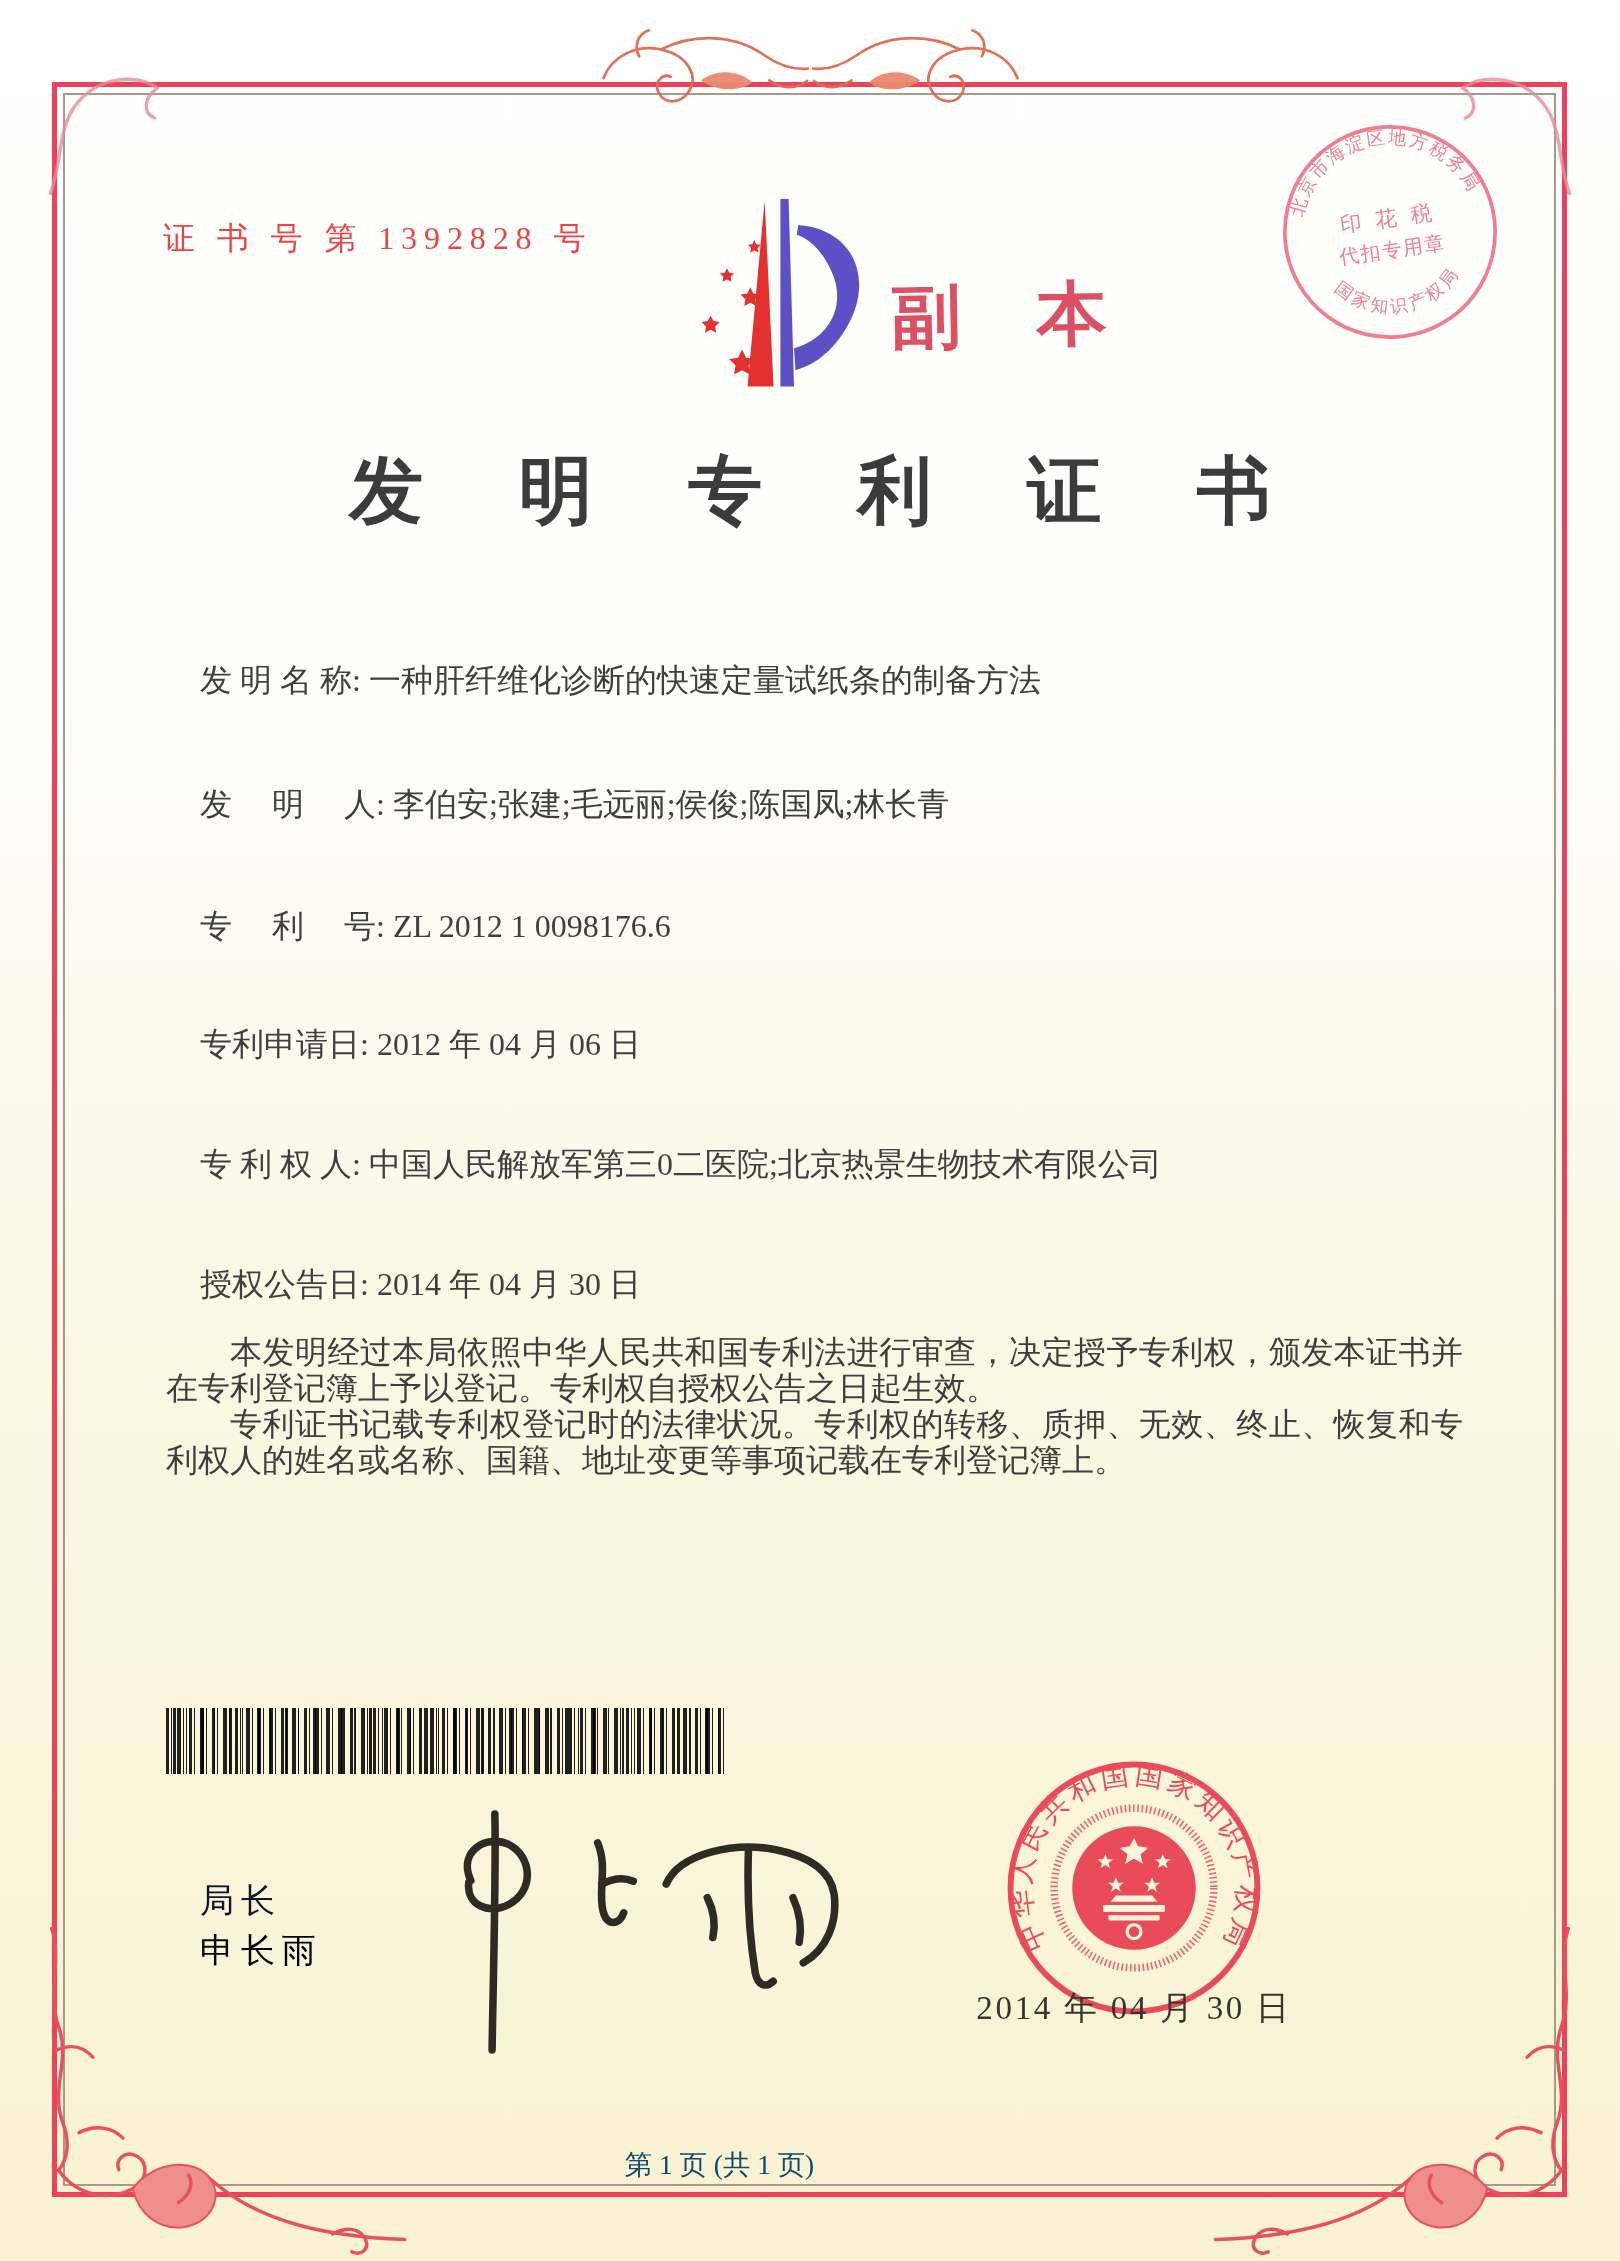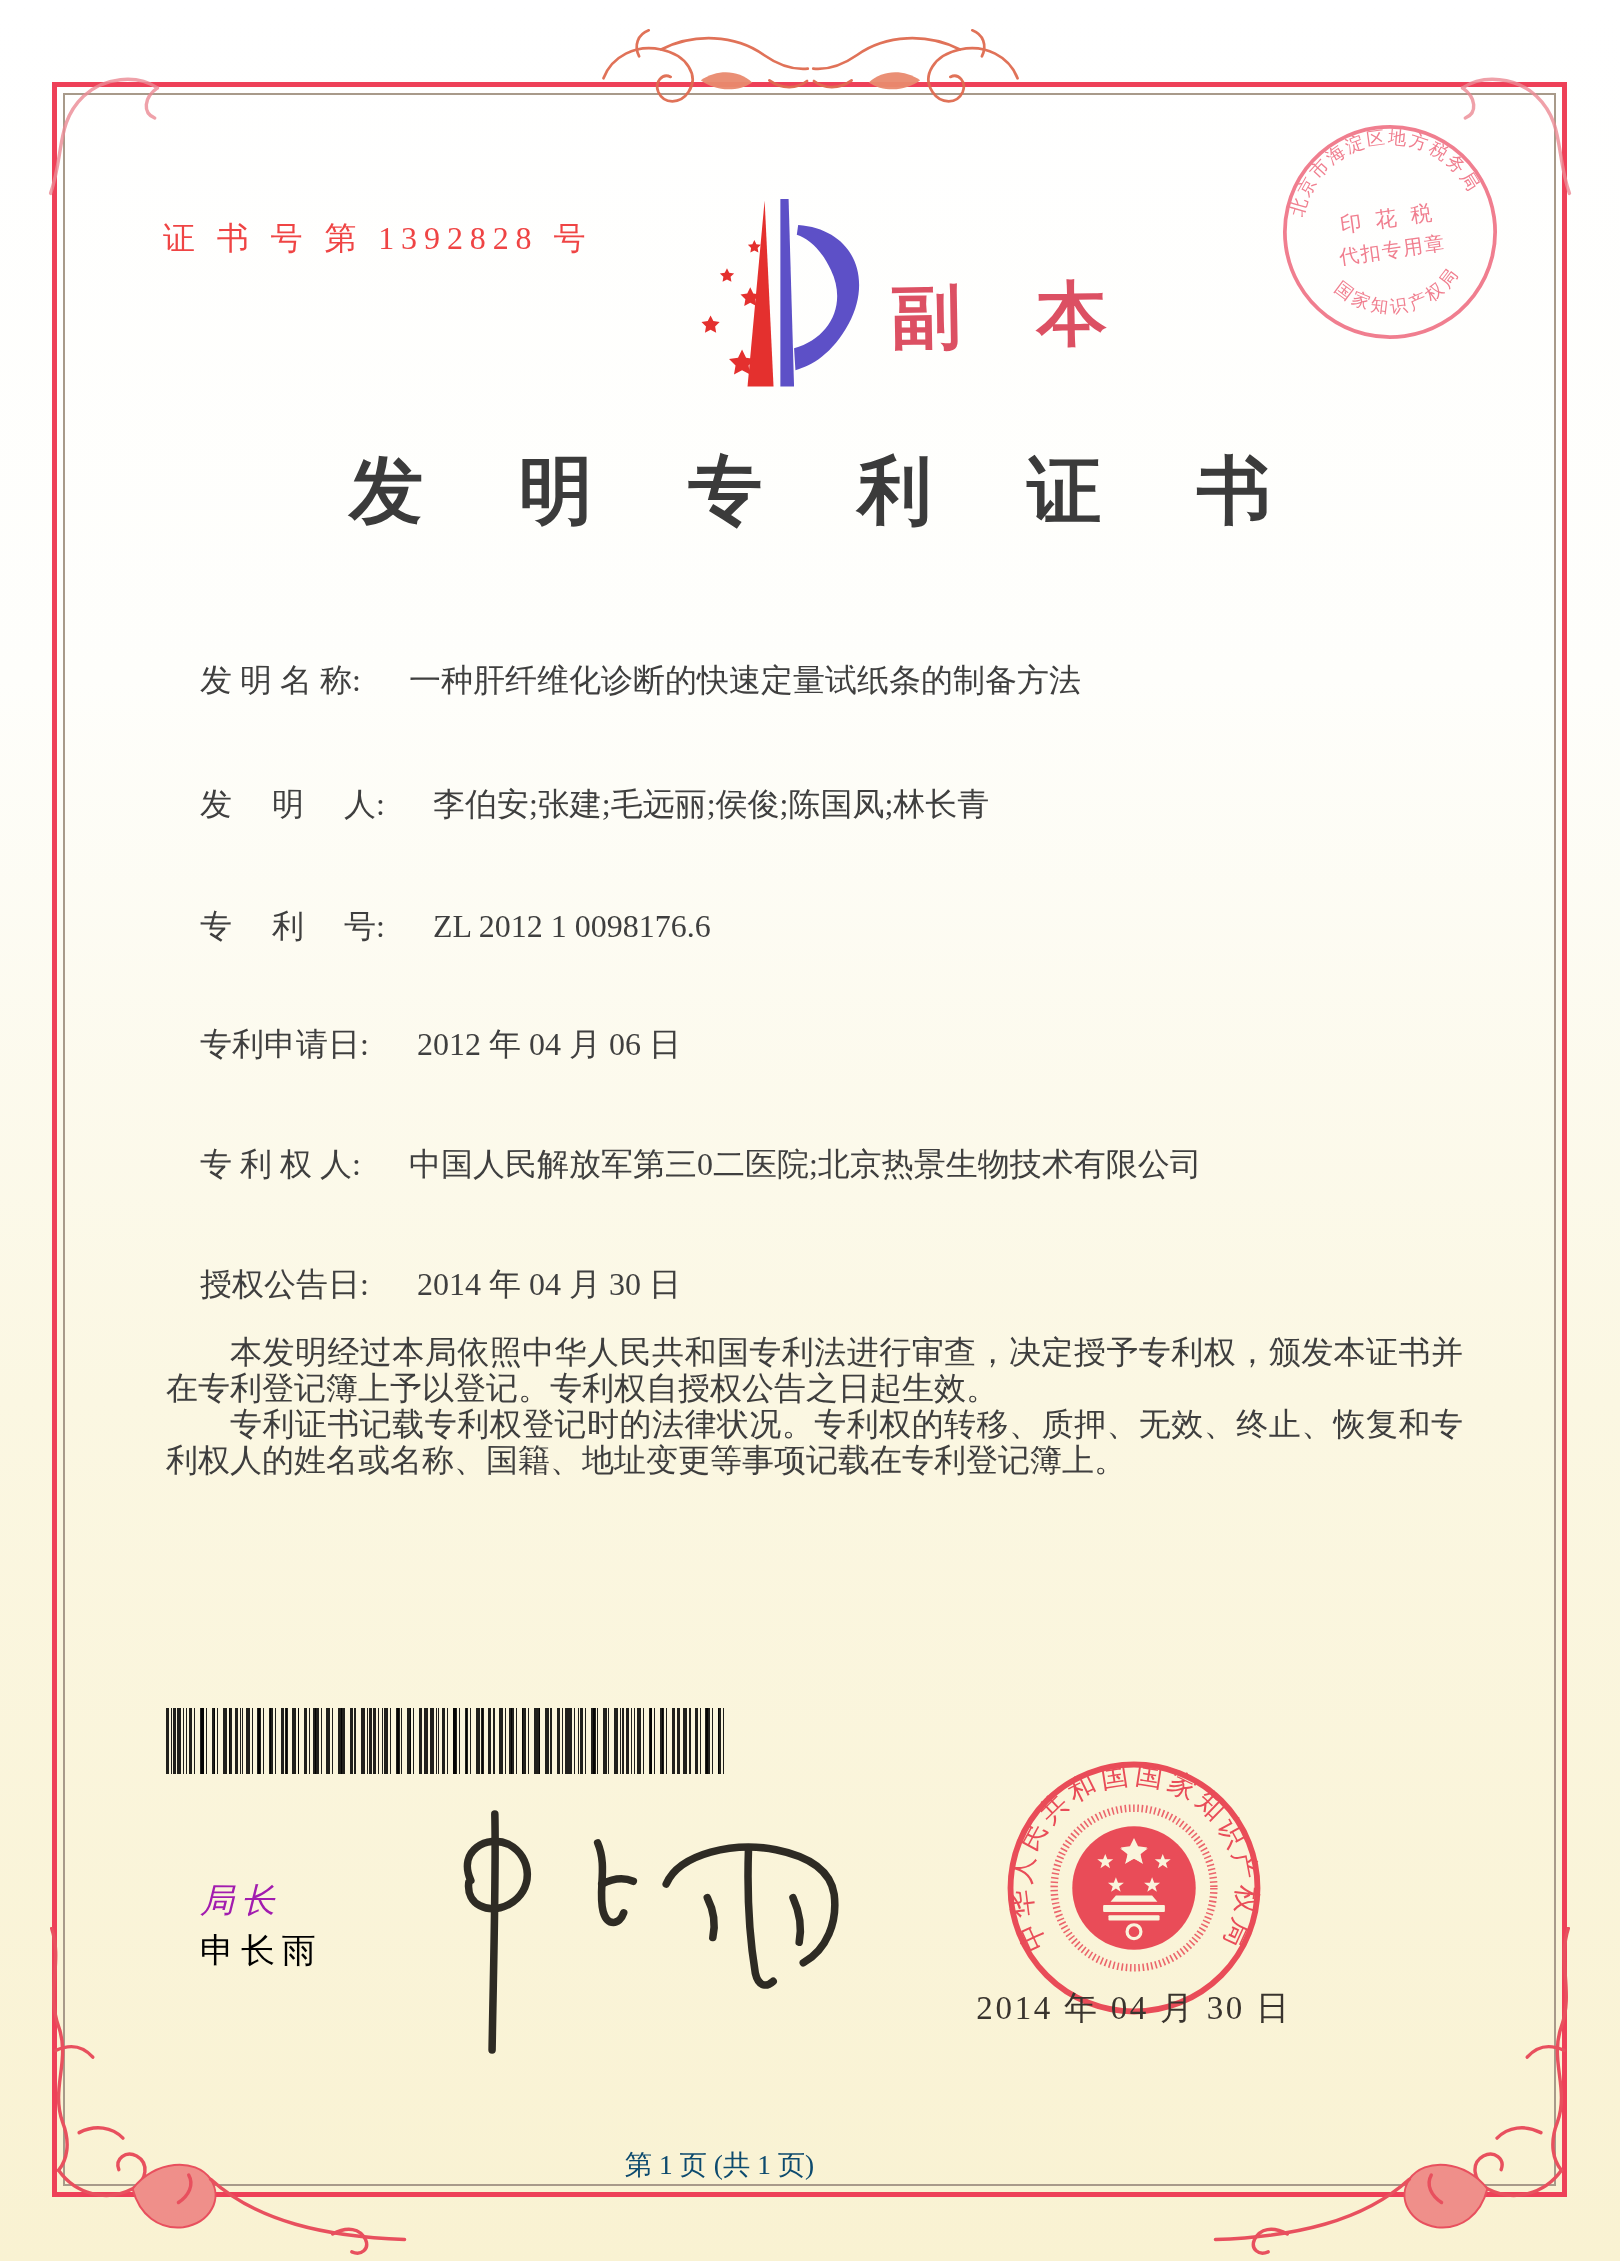--- a/index.html
+++ b/index.html
@@ -25,34 +25,34 @@
     position:absolute;left:891px;top:269px;font-size:70px;font-weight:bold;
     color:#d8394e;letter-spacing:29px;opacity:.88;transform:rotate(-1deg);white-space:pre;
   }
   .tax-stamp{position:absolute;left:1272px;top:114px;width:236px;height:236px;opacity:.92;}
   .doc-title{
     position:absolute;left:0;top:442px;width:100%;text-align:center;
     font-size:74px;font-weight:600;letter-spacing:0.52em;text-indent:0.52em;color:#3b3b3b;white-space:pre;
   }
   .field-row{position:absolute;left:200px;font-size:32px;color:#3f3f3f;white-space:pre;}
   .field-row .lbl{white-space:pre;}
-  .field-row .val{white-space:pre;margin-left:40px;}
+  .field-row .val{white-space:pre;}
   .paras{
     position:absolute;left:166px;top:1334px;width:1297px;
     font-size:32px;line-height:36px;text-align:justify;color:#3e3e3e;
   }
   .paras p{margin:0;text-indent:2em;}
   .barcode{
     position:absolute;left:166px;top:1708px;width:563px;height:66px;
     background:
       repeating-linear-gradient(90deg,#20201c 0 2.7px,transparent 2.7px 4.8px,#20201c 4.8px 6.2px,transparent 6.2px 11px,#20201c 11px 15px,transparent 15px 17px,#20201c 17px 18.5px,transparent 18.5px 23px),
       repeating-linear-gradient(90deg,transparent 0 7.5px,#20201c 7.5px 9.6px,transparent 9.6px 20px,#20201c 20px 21px,transparent 21px 28px);
     background-blend-mode:multiply;
   }
-  .director-title{position:absolute;left:200px;top:1878px;font-size:34px;letter-spacing:6.9px;color:#a21caf;font-style:italic;}
+  .director-title{position:absolute;left:200px;top:1878px;font-size:34px;letter-spacing:6.9px;color:#0f172a;}
   .director-name{position:absolute;left:200px;top:1928px;font-size:34px;letter-spacing:6.9px;color:#000000;}
   .signature{position:absolute;left:392px;top:1801px;width:473px;height:262px;}
   .seal{position:absolute;left:969px;top:1723px;width:330px;height:330px;opacity:.93;}
   .issue-date{
     position:absolute;left:966px;top:1986px;width:336px;text-align:center;
     font-size:33px;letter-spacing:2.7px;color:#39342e;white-space:pre;
   }
   .footer{
     position:absolute;left:0;top:2147px;width:1439px;text-align:center;
     font-size:27.4px;color:#0c4a6e;white-space:pre;

